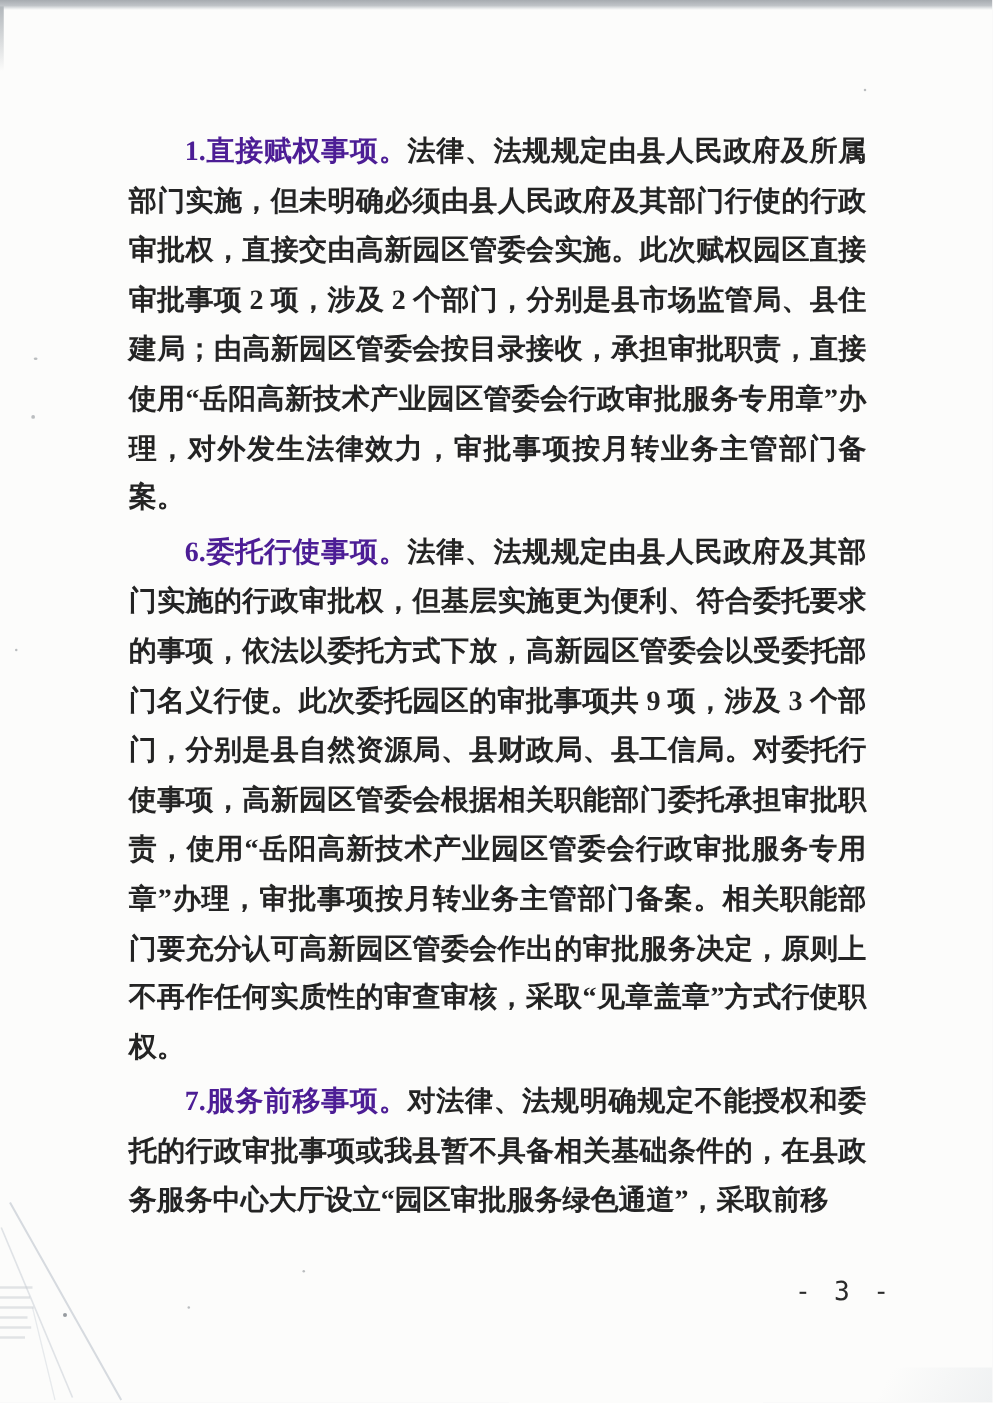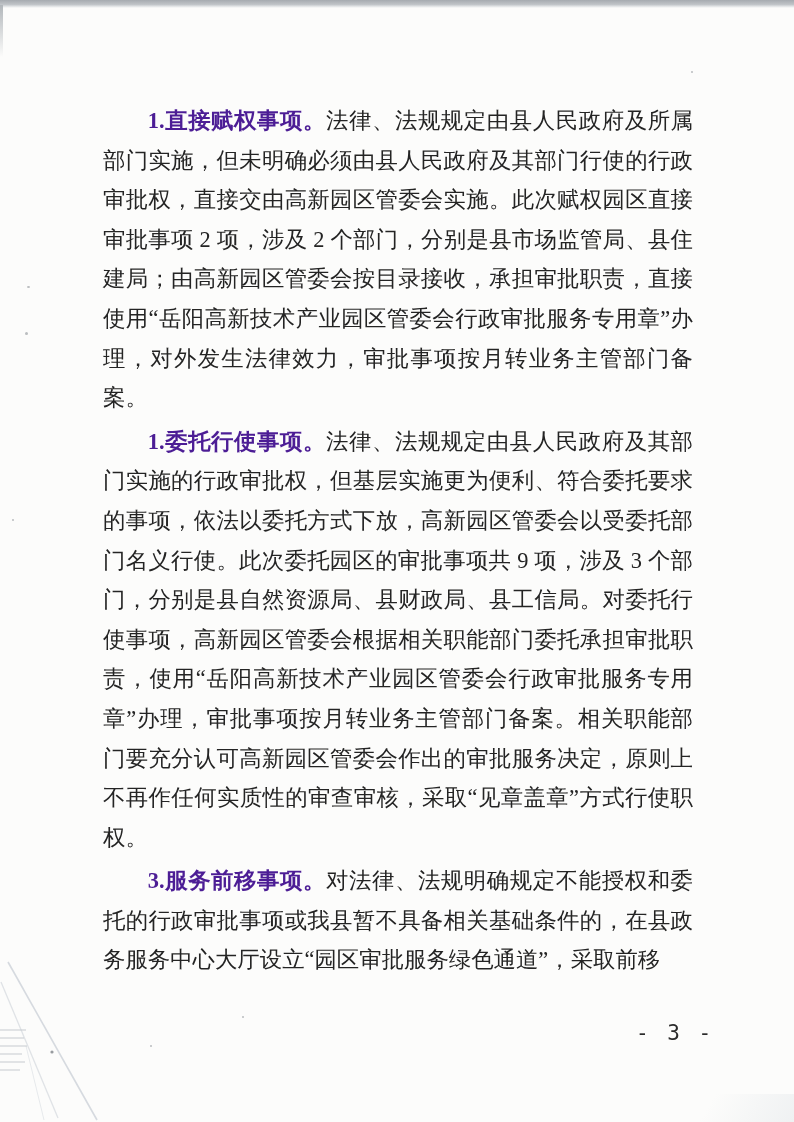--- a/index.html
+++ b/index.html
@@ -41,21 +41,21 @@
   
   .text-block {
     position: absolute; left: 103px; top: 101px; width: 590px;
     font-size: 22.4px; line-height: 39.6px;
     color: #242424;
     text-align: justify;
     letter-spacing: 0;
   }
   .text-block p { margin: 0 0 4px 0; text-indent: 2em; }
   .para-heading { font-weight: 700; color: #4c1d95; }
-  .para-body { font-weight: 400; }
+  .para-body { font-weight: 700; }
 
   .page-number {
     position: absolute; left: 636px; top: 1021px;
     font-family: "DejaVu Sans Mono", "Liberation Mono", monospace;
     font-size: 21px; letter-spacing: 3px;
     color: #2a2a2a;
   }
 </style>
 </head>
 <body>
@@ -86,22 +86,22 @@
   <span class="speck s3"></span>
   <span class="speck s4"></span>
   <span class="speck s5"></span>
   <span class="speck s6"></span>
 
   <div class="text-block">
     <p>
       <span class="para-heading">1.直接赋权事项。</span><span class="para-body">法律、法规规定由县人民政府及所属部门实施，但未明确必须由县人民政府及其部门行使的行政审批权，直接交由高新园区管委会实施。此次赋权园区直接审批事项 2 项，涉及 2 个部门，分别是县市场监管局、县住建局；由高新园区管委会按目录接收，承担审批职责，直接使用“岳阳高新技术产业园区管委会行政审批服务专用章”办理，对外发生法律效力，审批事项按月转业务主管部门备案。</span>
     </p>
     <p>
-      <span class="para-heading">1.委托行使事项。</span><span class="para-body">法律、法规规定由县人民政府及其部门实施的行政审批权，但基层实施更为便利、符合委托要求的事项，依法以委托方式下放，高新园区管委会以受委托部门名义行使。此次委托园区的审批事项共 9 项，涉及 3 个部门，分别是县自然资源局、县财政局、县工信局。对委托行使事项，高新园区管委会根据相关职能部门委托承担审批职责，使用“岳阳高新技术产业园区管委会行政审批服务专用章”办理，审批事项按月转业务主管部门备案。相关职能部门要充分认可高新园区管委会作出的审批服务决定，原则上不再作任何实质性的审查审核，采取“见章盖章”方式行使职权。</span>
+      <span class="para-heading">6.委托行使事项。</span><span class="para-body">法律、法规规定由县人民政府及其部门实施的行政审批权，但基层实施更为便利、符合委托要求的事项，依法以委托方式下放，高新园区管委会以受委托部门名义行使。此次委托园区的审批事项共 9 项，涉及 3 个部门，分别是县自然资源局、县财政局、县工信局。对委托行使事项，高新园区管委会根据相关职能部门委托承担审批职责，使用“岳阳高新技术产业园区管委会行政审批服务专用章”办理，审批事项按月转业务主管部门备案。相关职能部门要充分认可高新园区管委会作出的审批服务决定，原则上不再作任何实质性的审查审核，采取“见章盖章”方式行使职权。</span>
     </p>
     <p>
-      <span class="para-heading">3.服务前移事项。</span><span class="para-body">对法律、法规明确规定不能授权和委托的行政审批事项或我县暂不具备相关基础条件的，在县政务服务中心大厅设立“园区审批服务绿色通道”，采取前移</span>
+      <span class="para-heading">7.服务前移事项。</span><span class="para-body">对法律、法规明确规定不能授权和委托的行政审批事项或我县暂不具备相关基础条件的，在县政务服务中心大厅设立“园区审批服务绿色通道”，采取前移</span>
     </p>
   </div>
 
   <div class="page-number">- 3 -</div>
 
 </div>
 
 </body></html>

